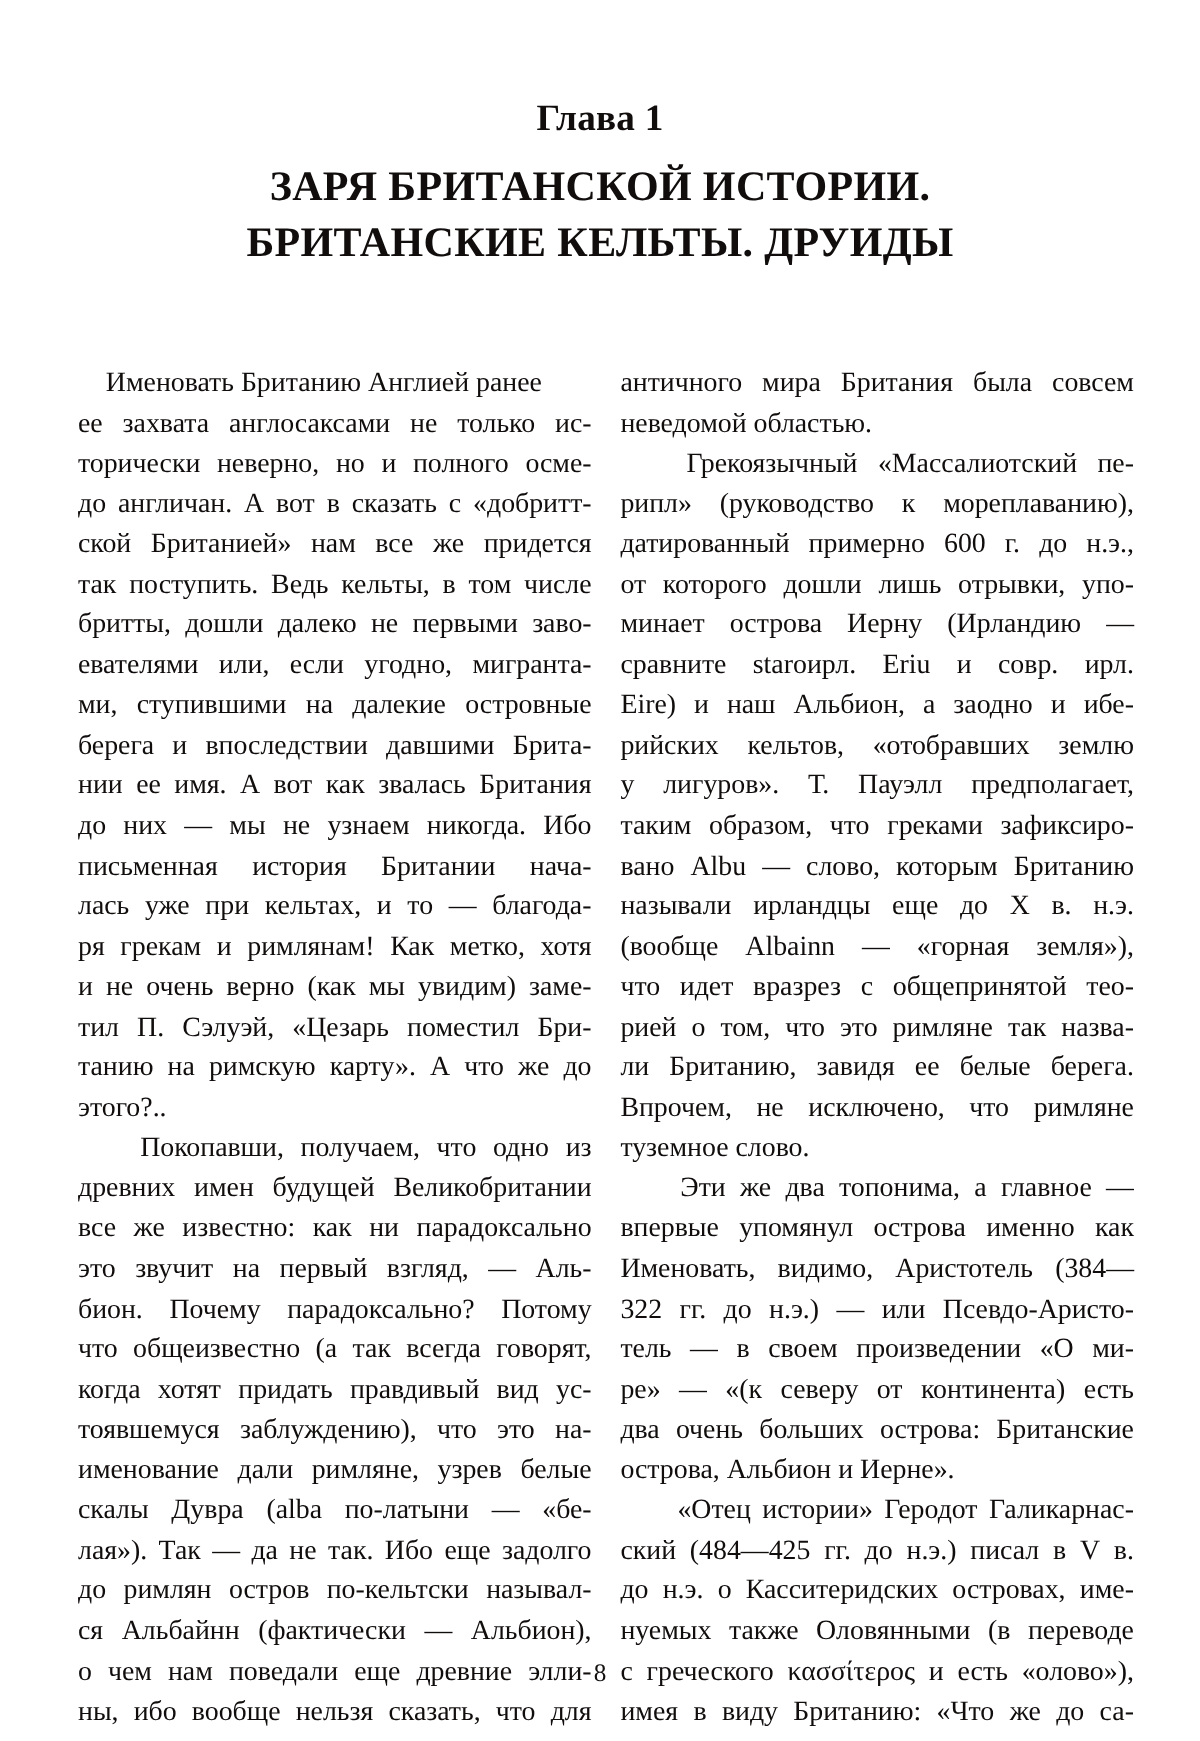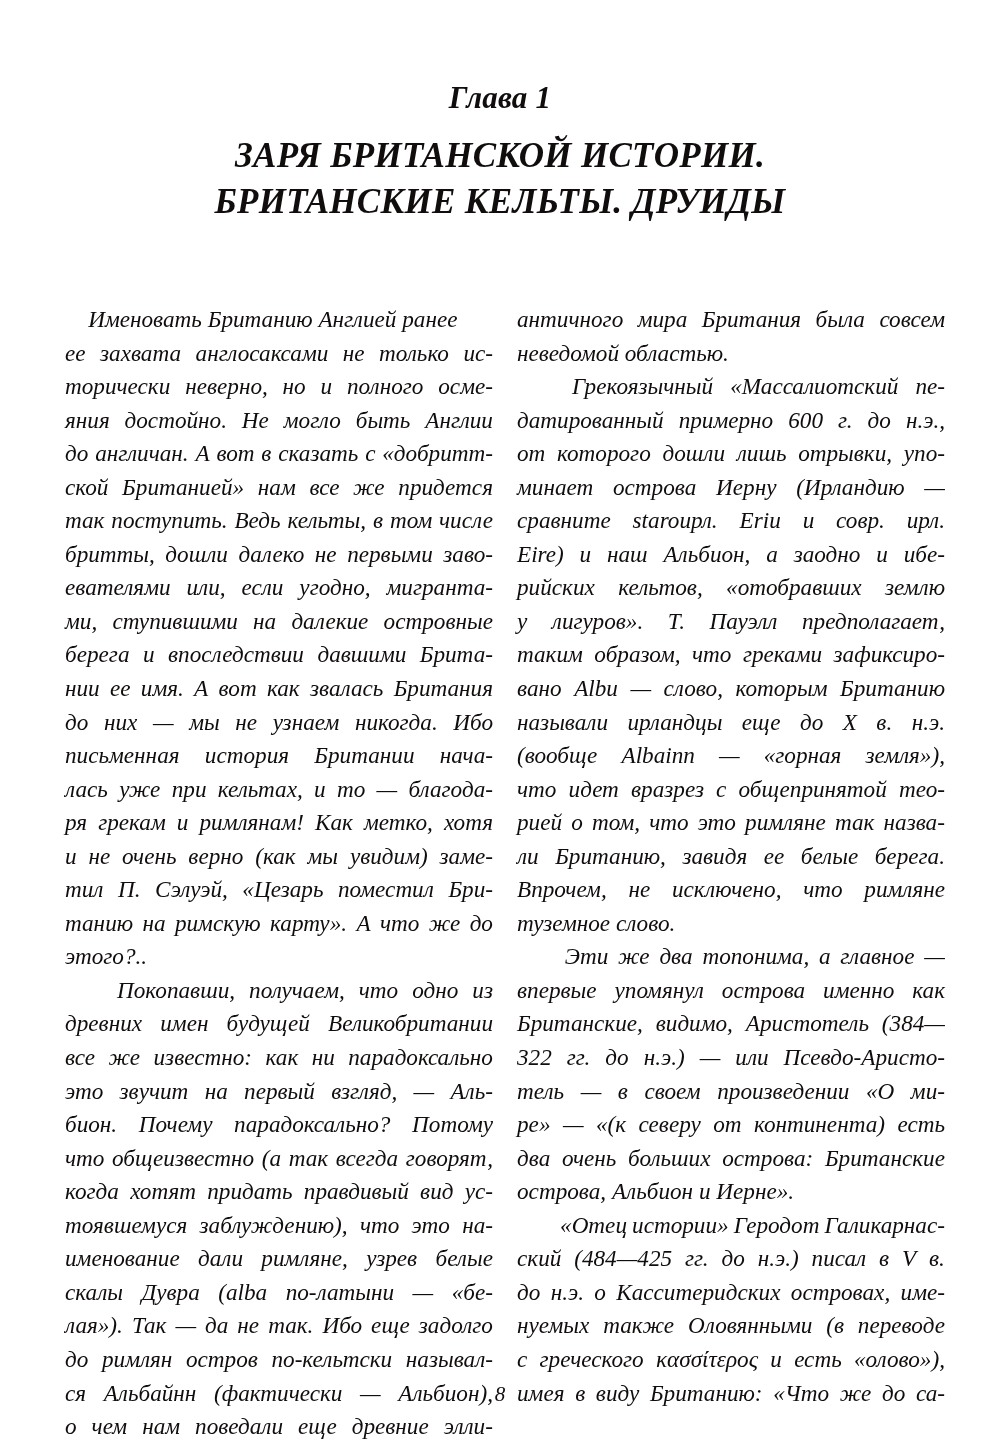--- a/index.html
+++ b/index.html
@@ -15,21 +15,20 @@
     font-family: "Liberation Serif", "DejaVu Serif", serif;
     color: #100d0c;
     overflow: hidden;
   }
 
   .page {
     position: absolute;
     inset: 0;
     width: 1000px;
     height: 1451px;
-    font-style: italic;
   }
 
   
   .heading-block {
     position: absolute;
     left: 80px;
     top: 82px;
     width: 840px;
     text-align: center;
   }
@@ -123,28 +122,20 @@
         </div>
         <div class="line j">
           <span>торически</span>
           <span>неверно,</span>
           <span>но</span>
           <span>и</span>
           <span>полного</span>
           <span>осме-</span>
         </div>
         <div class="line j">
-          <span>яния</span>
-          <span>достойно.</span>
-          <span>Не</span>
-          <span>могло</span>
-          <span>быть</span>
-          <span>Англии</span>
-        </div>
-        <div class="line j">
           <span>до</span>
           <span>англичан.</span>
           <span>А</span>
           <span>вот</span>
           <span>в</span>
           <span>сказать</span>
           <span>с</span>
           <span>«добритт-</span>
         </div>
         <div class="line j">
@@ -395,20 +386,26 @@
           <span>совсем</span>
         </div>
         <div class="line">неведомой областью.</div>
         <div class="line j">
           <span class="ind"></span>
           <span>Грекоязычный</span>
           <span>«Массалиотский</span>
           <span>пе-</span>
         </div>
         <div class="line j">
+          <span>рипл»</span>
+          <span>(руководство</span>
+          <span>к</span>
+          <span>мореплаванию),</span>
+        </div>
+        <div class="line j">
           <span>датированный</span>
           <span>примерно</span>
           <span>600</span>
           <span>г.</span>
           <span>до</span>
           <span>н.э.,</span>
         </div>
         <div class="line j">
           <span>от</span>
           <span>которого</span>
@@ -531,21 +528,21 @@
           <span>—</span>
         </div>
         <div class="line j">
           <span>впервые</span>
           <span>упомянул</span>
           <span>острова</span>
           <span>именно</span>
           <span>как</span>
         </div>
         <div class="line j">
-          <span>Британские,</span>
+          <span>Именовать,</span>
           <span>видимо,</span>
           <span>Аристотель</span>
           <span>(384—</span>
         </div>
         <div class="line j">
           <span>322</span>
           <span>гг.</span>
           <span>до</span>
           <span>н.э.)</span>
           <span>—</span>

